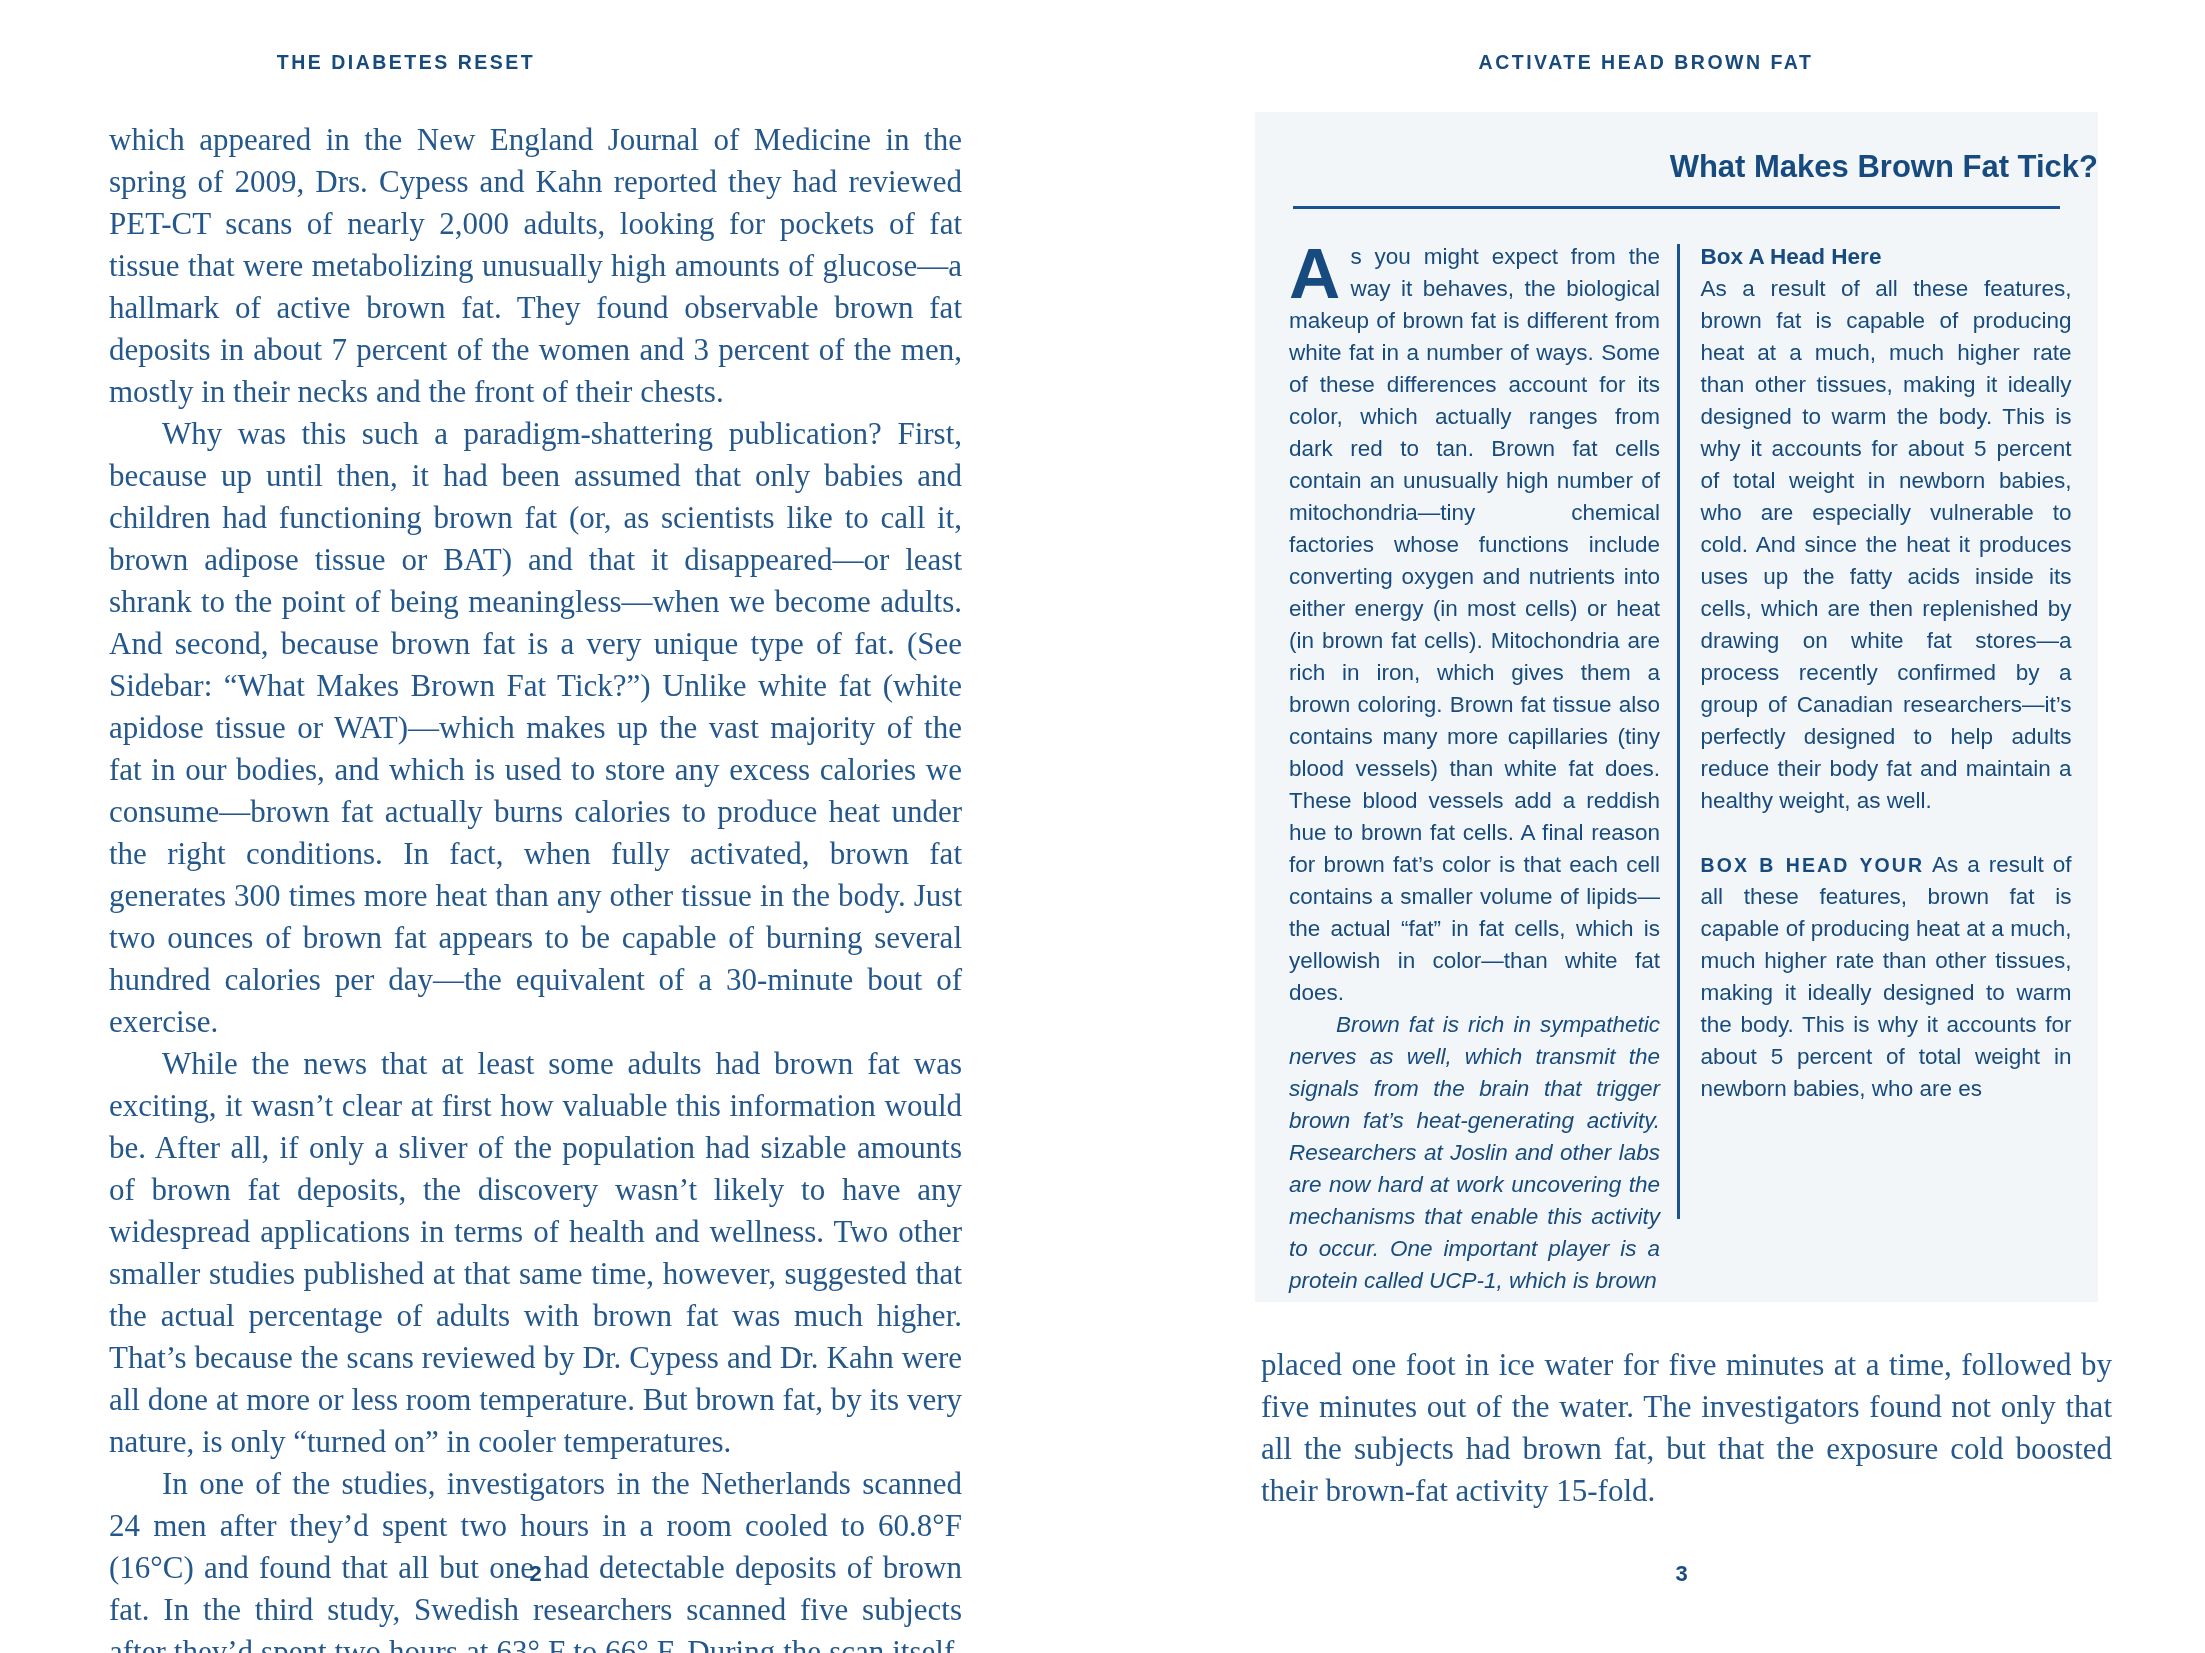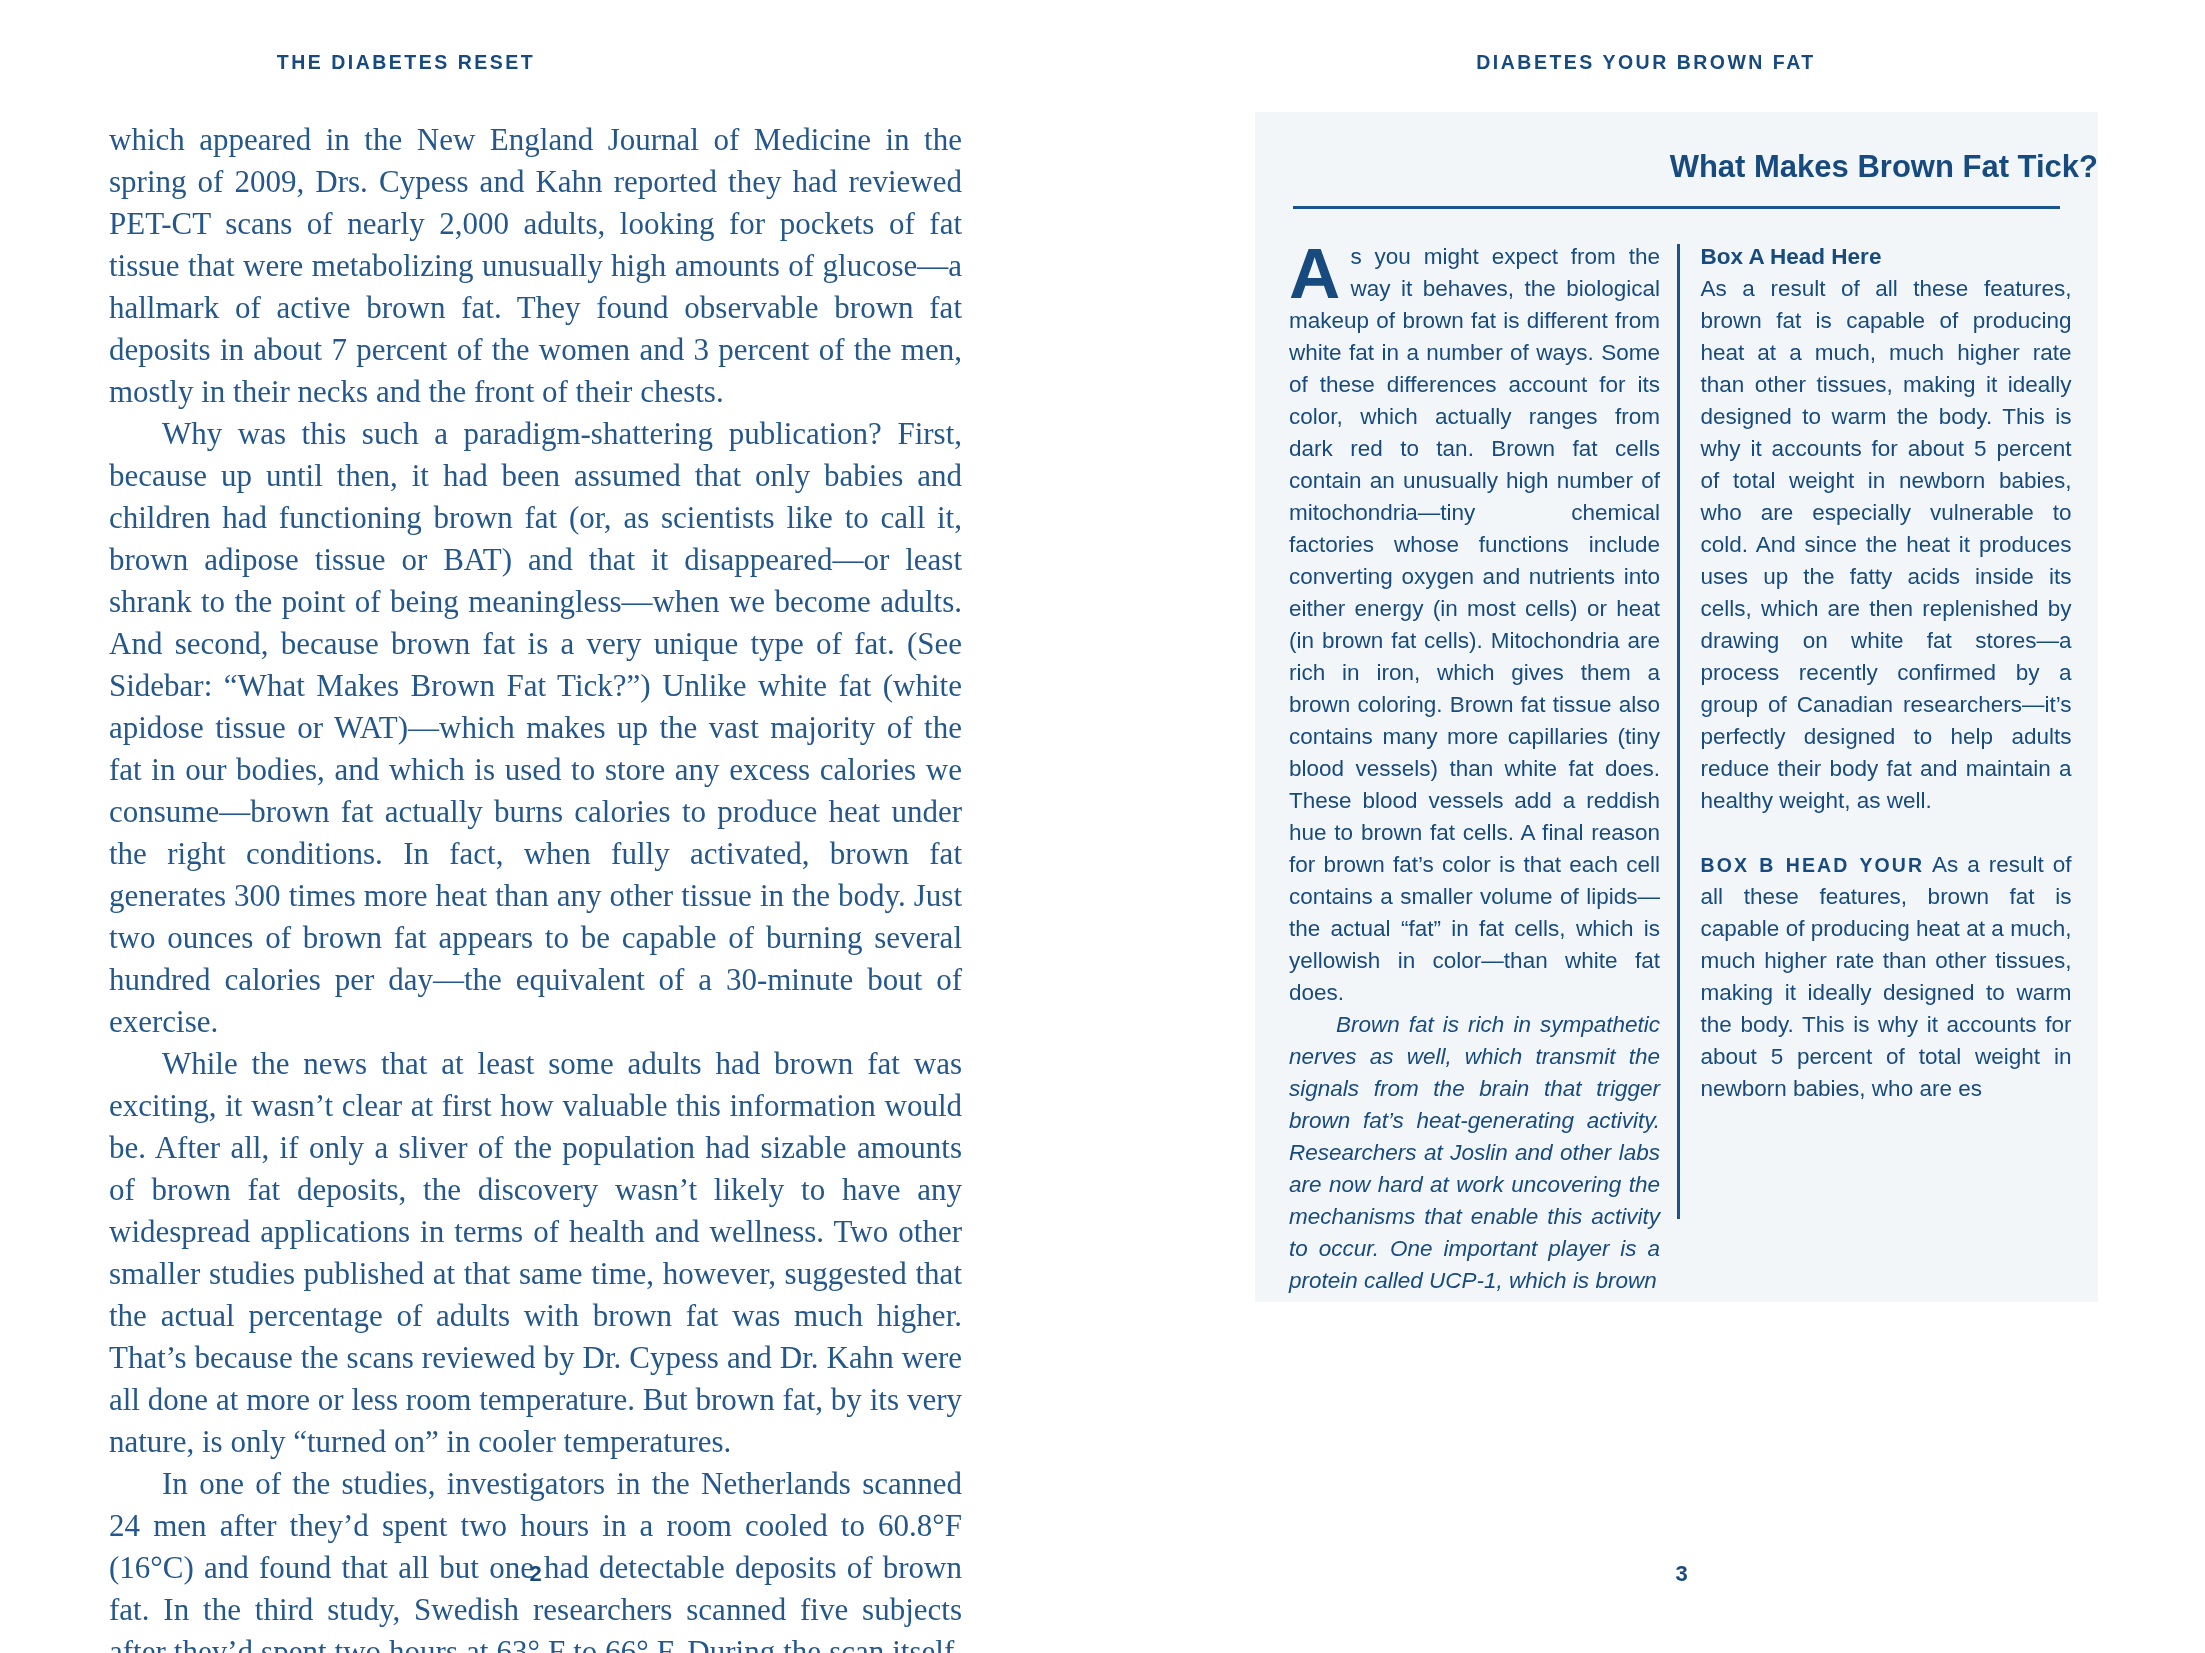--- a/index.html
+++ b/index.html
@@ -79,36 +79,39 @@
 
   <div class="serif-body left">
     <p>which appeared in the New England Journal of Medicine in the spring of 2009, Drs. Cypess and Kahn reported they had reviewed PET-CT scans of nearly 2,000 adults, looking for pockets of fat tissue that were metabolizing unusually high amounts of glucose—a hallmark of active brown fat. They found observable brown fat deposits in about 7 percent of the women and 3 percent of the men, mostly in their necks and the front of their chests.</p>
     <p>Why was this such a paradigm-shattering publication? First, because up until then, it had been assumed that only babies and children had functioning brown fat (or, as scientists like to call it, brown adipose tissue or BAT) and that it disappeared—or least shrank to the point of being meaningless—when we become adults. And second, because brown fat is a very unique type of fat. (See Sidebar: “What Makes Brown Fat Tick?”) Unlike white fat (white apidose tissue or WAT)—which makes up the vast majority of the fat in our bodies, and which is used to store any excess calories we consume—brown fat actually burns calories to produce heat under the right conditions. In fact, when fully activated, brown fat generates 300 times more heat than any other tissue in the body. Just two ounces of brown fat appears to be capable of burning several hundred calories per day—the equivalent of a 30-minute bout of exercise.</p>
     <p>While the news that at least some adults had brown fat was exciting, it wasn’t clear at first how valuable this information would be. After all, if only a sliver of the population had sizable amounts of brown fat deposits, the discovery wasn’t likely to have any widespread applications in terms of health and wellness. Two other smaller studies published at that same time, however, suggested that the actual percentage of adults with brown fat was much higher. That’s because the scans reviewed by Dr. Cypess and Dr. Kahn were all done at more or less room temperature. But brown fat, by its very nature, is only “turned on” in cooler temperatures.</p>
     <p>In one of the studies, investigators in the Netherlands scanned 24 men after they’d spent two hours in a room cooled to 60.8°F (16°C) and found that all but one had detectable deposits of brown fat. In the third study, Swedish researchers scanned five subjects after they’d spent two hours at 63° F to 66° F. During the scan itself, the subjects repeatedly</p>
   </div>
 
   <div class="folio left">2</div>
 
-  <div class="running-head right">DIABETES YOUR BROWN FAT</div>
+  <div class="running-head right">ACTIVATE HEAD BROWN FAT</div>
 
   <aside class="sidebar">
     <h2 class="sidebar-title">What Makes Brown Fat Tick?</h2>
     <hr class="title-rule">
     <div class="cols">
       <div class="col">
         <p><span class="dropcap">A</span><span>s you might expect from the way it behaves, the biological makeup of brown fat is different from white fat in a number of ways. Some of these differences account for its color, which actually ranges from dark red to tan. Brown fat cells contain an unusually high number of mitochondria—tiny chemical factories whose functions include converting oxygen and nutrients into either energy (in most cells) or heat (in brown fat cells). Mitochondria are rich in iron, which gives them a brown coloring. Brown fat tissue also contains many more capillaries (tiny blood vessels) than white fat does. These blood vessels add a reddish hue to brown fat cells. A final reason for brown fat’s color is that each cell contains a smaller volume of lipids—the actual “fat” in fat cells, which is yellowish in color—than white fat does.</span></p>
         <p class="indent">Brown fat is rich in sympathetic nerves as well, which transmit the signals from the brain that trigger brown fat’s heat-generating activity. Researchers at Joslin and other labs are now hard at work uncovering the mechanisms that enable this activity to occur. One important player is a protein called UCP-1, which is brown</p>
       </div>
       <div class="col-divider"></div>
       <div class="col">
         <h3 class="box-head-a">Box A Head Here</h3>
         <p>As a result of all these features, brown fat is capable of producing heat at a much, much higher rate than other tissues, making it ideally designed to warm the body. This is why it accounts for about 5 percent of total weight in newborn babies, who are especially vulnerable to cold. And since the heat it produces uses up the fatty acids inside its cells, which are then replenished by drawing on white fat stores—a process recently confirmed by a group of Canadian researchers—it’s perfectly designed to help adults reduce their body fat and maintain a healthy weight, as well.</p>
         <p class="boxb"><span class="caps-head">BOX B HEAD YOUR</span> <span>As a result of all these features, brown fat is capable of producing heat at a much, much higher rate than other tissues, making it ideally designed to warm the body. This is why it accounts for about 5 percent of total weight in newborn babies, who are es</span></p>
       </div>
     </div>
   </aside>
 
+  <div class="serif-body right">
+    <p>placed one foot in ice water for five minutes at a time, followed by five minutes out of the water. The investigators found not only that all the subjects had brown fat, but that the exposure cold boosted their brown-fat activity 15-fold.</p>
+  </div>
 
   <div class="folio right">3</div>
 
 </div>
 
 
 </body></html>

